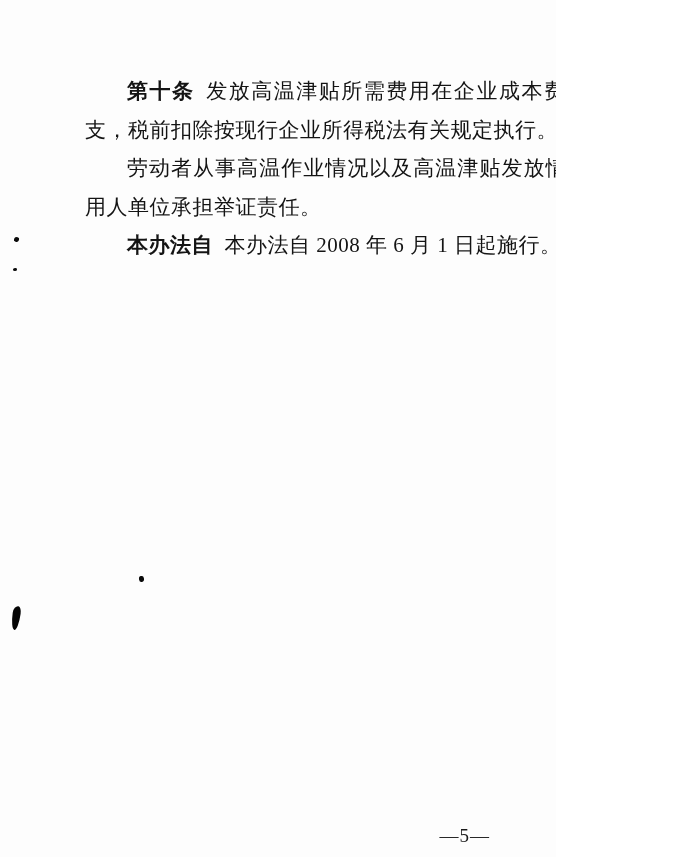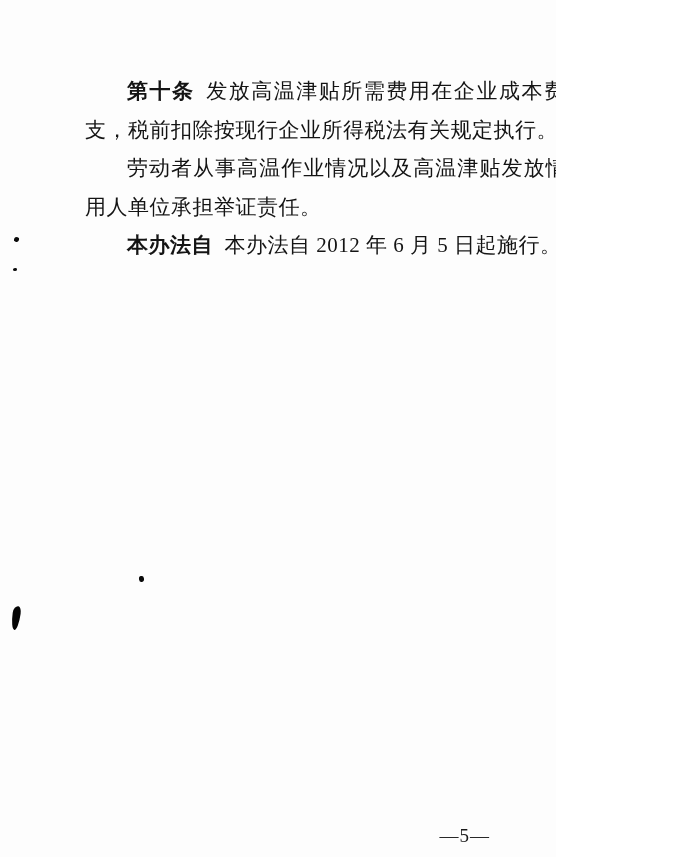--- a/index.html
+++ b/index.html
@@ -70,21 +70,21 @@
 
 <div class="sheet">
 
   <div class="text-block">
 
     <p class="para"><span class="term">第十条</span><span>发放高温津贴所需费用在企业成本费用中列支，税前扣除按现行企业所得税法有关规定执行。</span></p>
 
 
     <p class="para"><span>劳动者从事高温作业情况以及高温津贴发放情况，由用人单位承担举证责任。</span></p>
 
-    <p class="para"><span class="term">本办法自</span><span>本办法自 2012 年 6 月 5 日起施行。</span></p>
+    <p class="para"><span class="term">本办法自</span><span>本办法自 2008 年 6 月 1 日起施行。</span></p>
 
   </div>
 
   <div class="page-number">—5—</div>
 
   <div class="speck speck-a"></div>
   <div class="speck speck-b"></div>
   <div class="speck speck-c"></div>
   <div class="ink-blob"></div>
 

